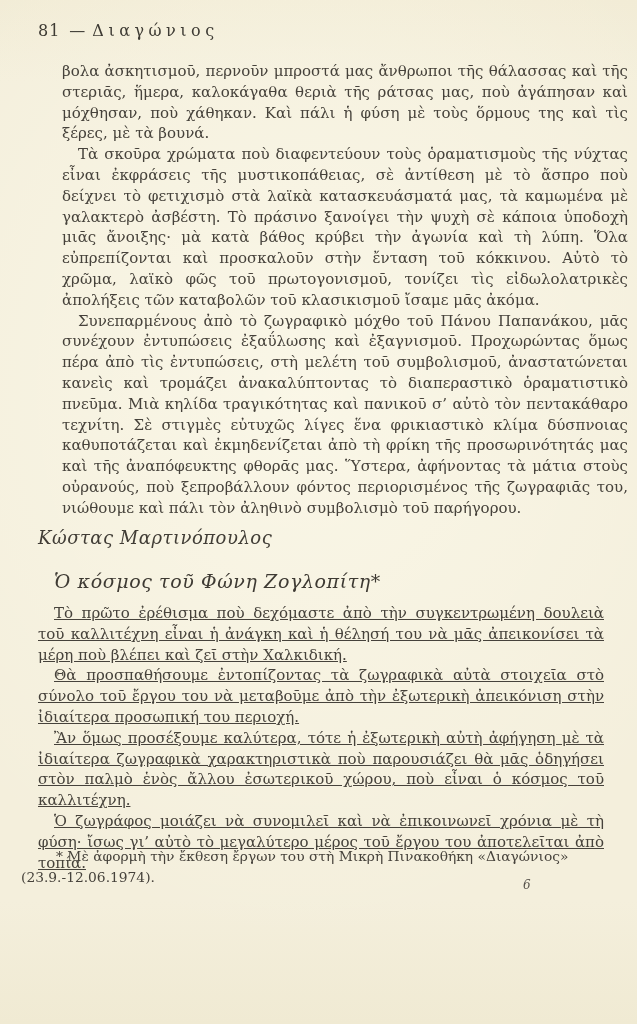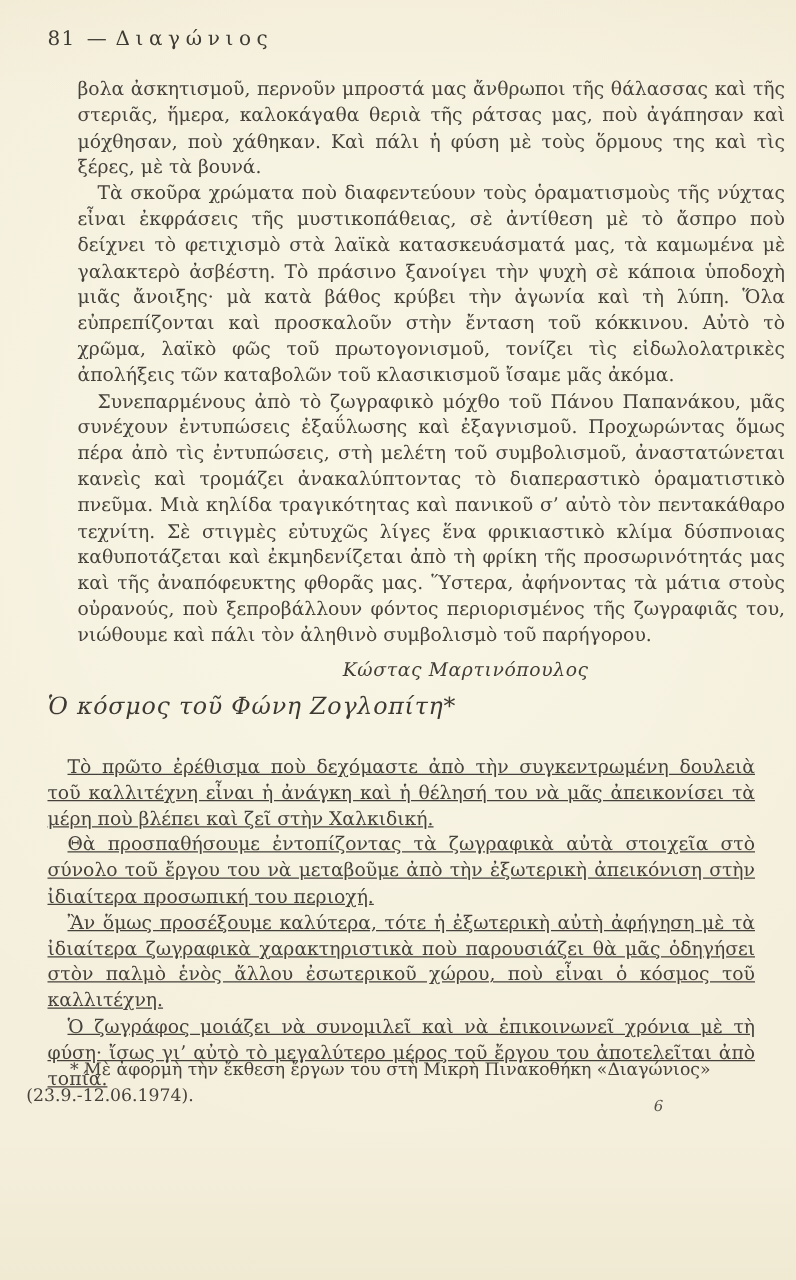--- a/index.html
+++ b/index.html
@@ -33,30 +33,29 @@
     line-height: 20.8px;
     color: #46423b;
   }
   .article p { margin: 0; text-indent: 16px; }
   .article p.no-indent { text-indent: 0; }
   #review-article { top: 61px; margin-left: 24px; }
   .signature {
     position: absolute;
     left: 38px; top: 527px;
     width: 566px;
-    text-align: right;
     font-style: italic;
-    font-size: 15px;
+    font-size: 18px;
     color: #413d36;
   }
   .signature .sig-inner { margin-right: 133px; letter-spacing: 0.5px; }
   .section-heading {
     position: absolute;
     left: 38px; top: 554px;
-    margin: 0;
+    margin: 16px;
     font-size: 19px;
     font-weight: 500;
     font-style: italic;
     letter-spacing: 0.6px;
     color: #3e3a33;
   }
   #zoglopitis-article { top: 603px; text-decoration: underline; }
   .footnote {
     position: absolute;
     left: 21px; top: 846px;

